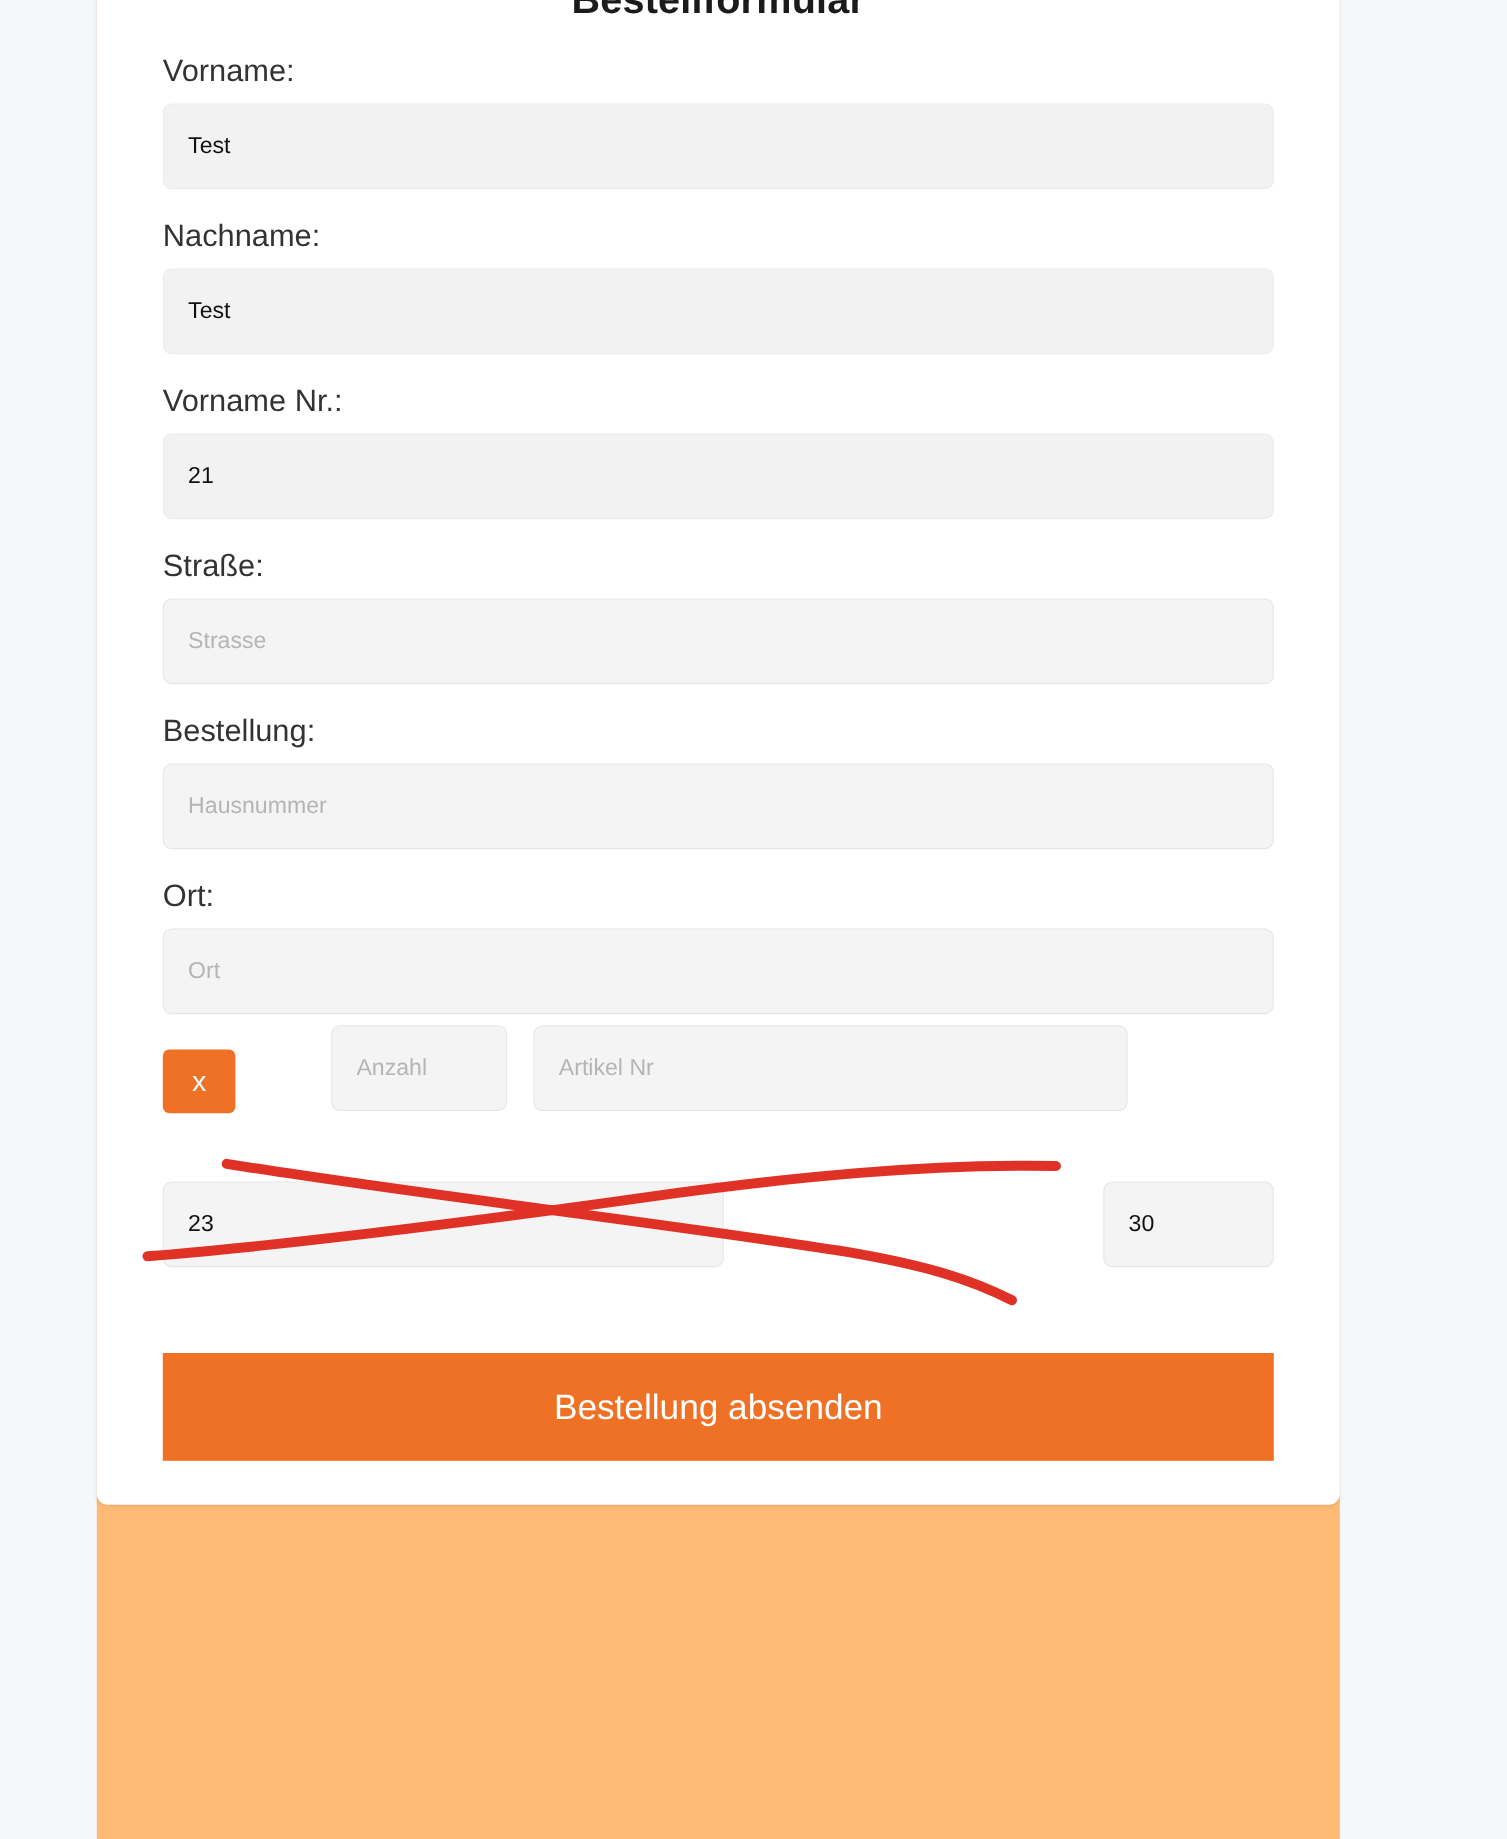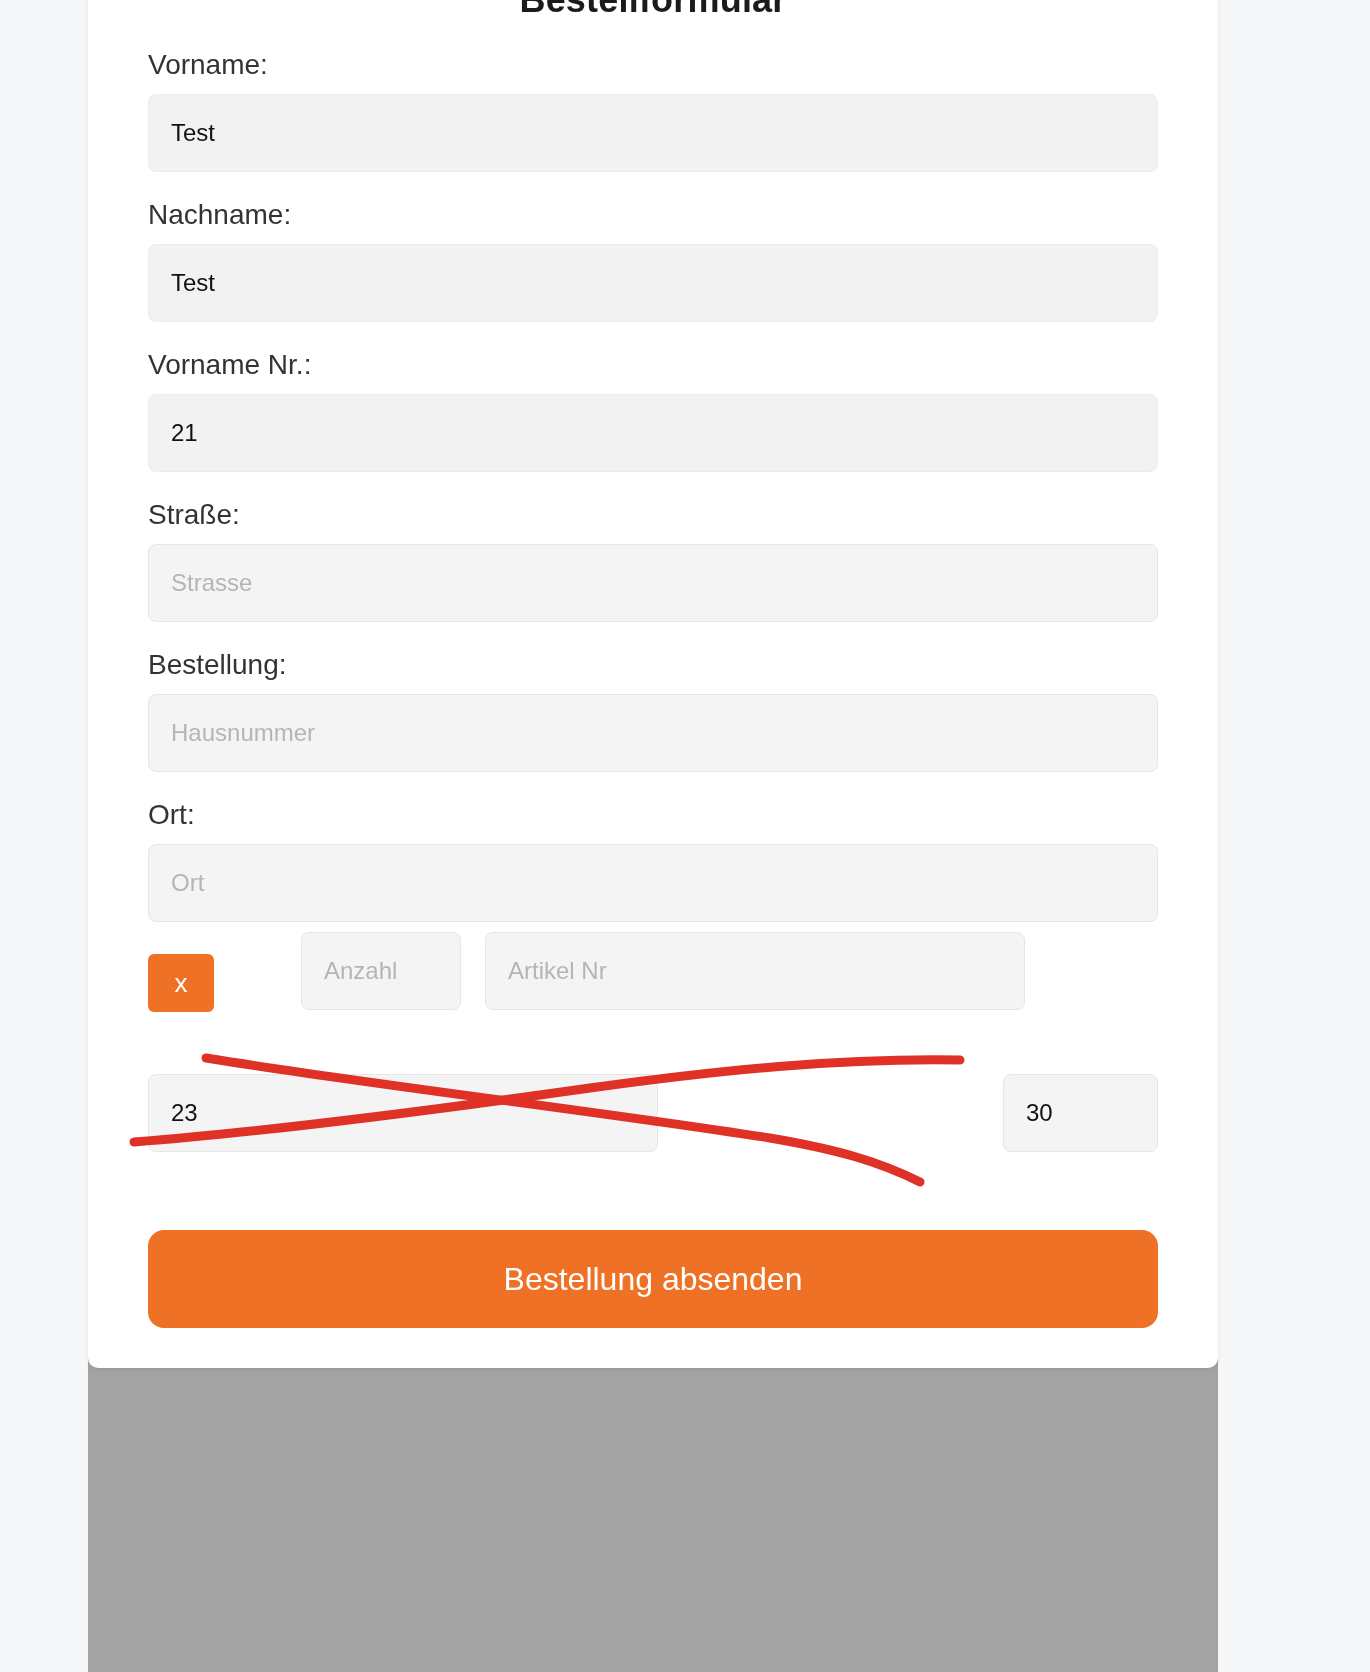--- a/index.html
+++ b/index.html
@@ -6,21 +6,21 @@
     margin: 0;
     padding: 0;
     background: #f6f7f9;
     font-family: "Liberation Sans", sans-serif;
   }
   #page {
     position: relative;
     width: 1370px;
     height: 1672px;
     overflow: hidden;
-    background: #a3a3a3;
+    background: #fdba74;
   }
   
   .gutter {
     position: absolute;
     top: 0;
     bottom: 0;
     width: 88px;
     background: #f6f7f9;
   }
   .gutter.left { left: 0; }
@@ -62,21 +62,21 @@
   }
 
   .text-input {
     display: block;
     width: 100%;
     box-sizing: border-box;
     height: 78px;
     border: 1px solid #e6e6e6;
     border-radius: 8px;
     background: #f4f4f5;
-    font-size: 24px;
+    font-size: 21px;
     color: #111111;
     padding: 0 22px;
     outline: none;
     font-family: "Liberation Sans", sans-serif;
   }
   .text-input::placeholder {
     color: #b5b5b5;
   }
   .text-input.filled {
     background: #f2f2f3;
@@ -128,21 +128,21 @@
 
   .submit-btn {
     display: block;
     width: 100%;
     box-sizing: border-box;
     margin-top: 78px;
     height: 98px;
     background: #ef7125;
     color: #ffffff;
     border: none;
-    border-radius: 16px;
+    border-radius: 0;
     font-size: 32px;
     cursor: pointer;
     font-family: "Liberation Sans", sans-serif;
   }
 
   
   .annotation {
     position: absolute;
     left: 120px;
     top: 1030px;

